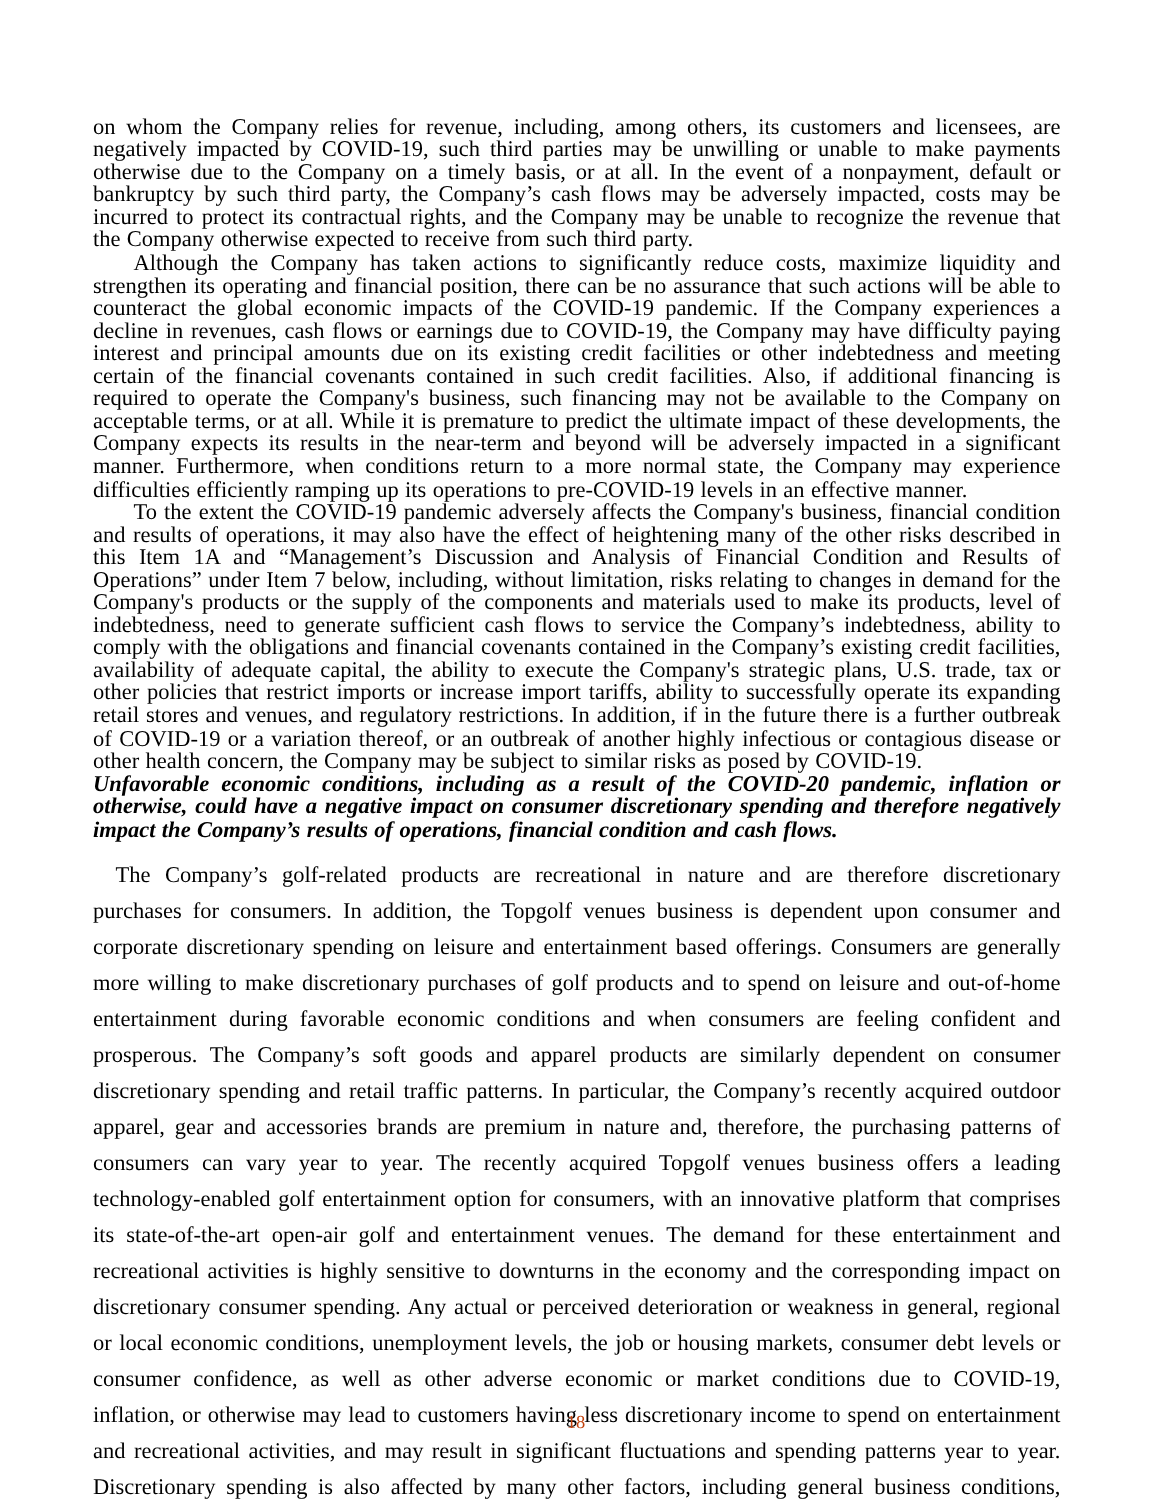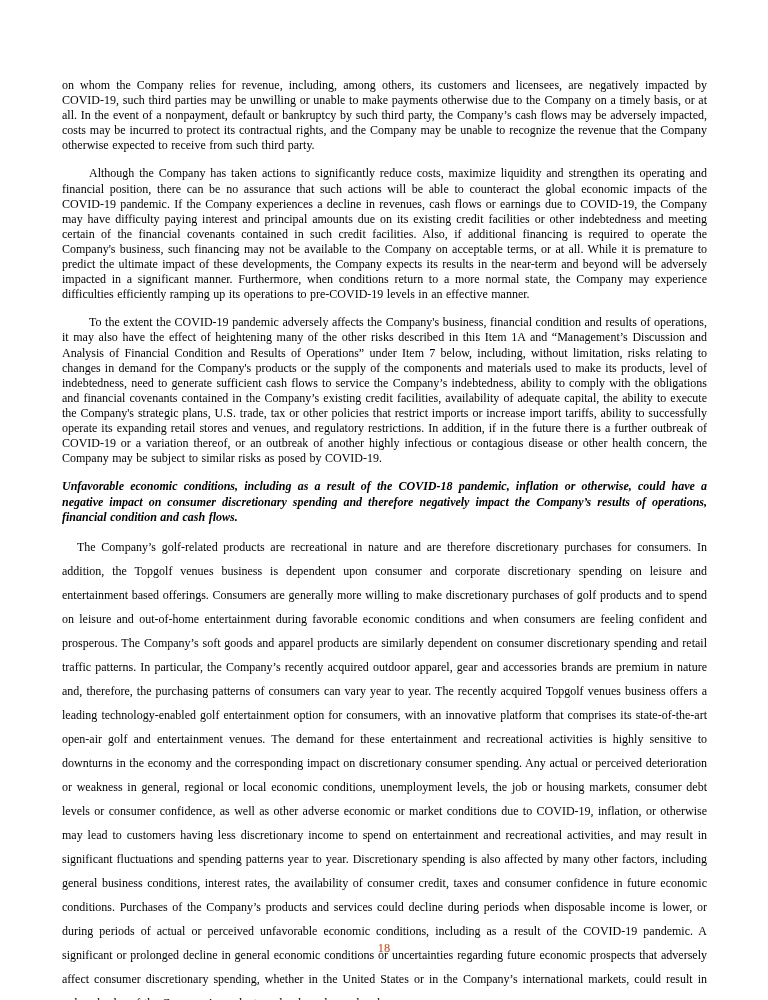--- a/index.html
+++ b/index.html
@@ -18,26 +18,25 @@
   }
   .content {
     position: absolute;
     left: 62px;
     top: 78px;
     width: 645px;
   }
   .content p {
     margin: 0;
     text-align: justify;
-    font-size: 12px;
+    font-size: 15px;
     line-height: 15.1px;
     word-spacing: 0.5px;
   }
   .content p + p {
-    margin-top: 13px;
   }
   p.indent {
     text-indent: 27px;
   }
   p.indent-small {
     text-indent: 15px;
   }
   p.heading {
     font-weight: bold;
     font-style: italic;
@@ -61,17 +60,17 @@
   }
 </style>
 </head>
 <body>
 
 <div class="page">
   <div class="content">
     <p class="body">on whom the Company relies for revenue, including, among others, its customers and licensees, are negatively impacted by COVID-19, such third parties may be unwilling or unable to make payments otherwise due to the Company on a timely basis, or at all. In the event of a nonpayment, default or bankruptcy by such third party, the Company’s cash flows may be adversely impacted, costs may be incurred to protect its contractual rights, and the Company may be unable to recognize the revenue that the Company otherwise expected to receive from such third party.</p>
     <p class="body indent">Although the Company has taken actions to significantly reduce costs, maximize liquidity and strengthen its operating and financial position, there can be no assurance that such actions will be able to counteract the global economic impacts of the COVID-19 pandemic. If the Company experiences a decline in revenues, cash flows or earnings due to COVID-19, the Company may have difficulty paying interest and principal amounts due on its existing credit facilities or other indebtedness and meeting certain of the financial covenants contained in such credit facilities. Also, if additional financing is required to operate the Company's business, such financing may not be available to the Company on acceptable terms, or at all. While it is premature to predict the ultimate impact of these developments, the Company expects its results in the near-term and beyond will be adversely impacted in a significant manner. Furthermore, when conditions return to a more normal state, the Company may experience difficulties efficiently ramping up its operations to pre-COVID-19 levels in an effective manner.</p>
     <p class="body indent">To the extent the COVID-19 pandemic adversely affects the Company's business, financial condition and results of operations, it may also have the effect of heightening many of the other risks described in this Item 1A and “Management’s Discussion and Analysis of Financial Condition and Results of Operations” under Item 7 below, including, without limitation, risks relating to changes in demand for the Company's products or the supply of the components and materials used to make its products, level of indebtedness, need to generate sufficient cash flows to service the Company’s indebtedness, ability to comply with the obligations and financial covenants contained in the Company’s existing credit facilities, availability of adequate capital, the ability to execute the Company's strategic plans, U.S. trade, tax or other policies that restrict imports or increase import tariffs, ability to successfully operate its expanding retail stores and venues, and regulatory restrictions. In addition, if in the future there is a further outbreak of COVID-19 or a variation thereof, or an outbreak of another highly infectious or contagious disease or other health concern, the Company may be subject to similar risks as posed by COVID-19.</p>
-    <p class="heading">Unfavorable economic conditions, including as a result of the COVID-18 pandemic, inflation or otherwise, could have a negative impact on consumer discretionary spending and therefore negatively impact the Company’s results of operations, financial condition and cash flows.</p>
+    <p class="heading">Unfavorable economic conditions, including as a result of the COVID-20 pandemic, inflation or otherwise, could have a negative impact on consumer discretionary spending and therefore negatively impact the Company’s results of operations, financial condition and cash flows.</p>
     <p class="body last indent-small">The Company’s golf-related products are recreational in nature and are therefore discretionary purchases for consumers. In addition, the Topgolf venues business is dependent upon consumer and corporate discretionary spending on leisure and entertainment based offerings.  Consumers are generally more willing to make discretionary purchases of golf products and to spend on leisure and out-of-home entertainment during favorable economic conditions and when consumers are feeling confident and prosperous. The Company’s soft goods and apparel products are similarly dependent on consumer discretionary spending and retail traffic patterns.  In particular, the Company’s recently acquired outdoor apparel, gear and accessories brands are premium in nature and, therefore, the purchasing patterns of consumers can vary year to year.  The recently acquired Topgolf venues business offers a leading technology-enabled golf entertainment option for consumers, with an innovative platform that comprises its state-of-the-art open-air golf and entertainment venues.  The demand for these entertainment and recreational activities is highly sensitive to downturns in the economy and the corresponding impact on discretionary consumer spending. Any actual or perceived deterioration or weakness in general, regional or local economic conditions, unemployment levels, the job or housing markets, consumer debt levels or consumer confidence, as well as other adverse economic or market conditions due to COVID-19, inflation, or otherwise may lead to customers having less discretionary income to spend on entertainment and recreational activities, and may result in significant fluctuations and spending patterns year to year.  Discretionary spending is also affected by many other factors, including general business conditions, interest rates, the availability of consumer credit, taxes and consumer confidence in future economic conditions. Purchases of the Company’s products and services could decline during periods when disposable income is lower, or during periods of actual or perceived unfavorable economic conditions, including as a result of the COVID-19 pandemic. A significant or prolonged decline in general economic conditions or uncertainties regarding future economic prospects that adversely affect consumer discretionary spending, whether in the United States or in the Company’s international markets, could result in reduced sales of the Company’s products and reduce demand and</p>
   </div>
   <div class="page-number">18</div>
 </div>
 
 </body></html>

